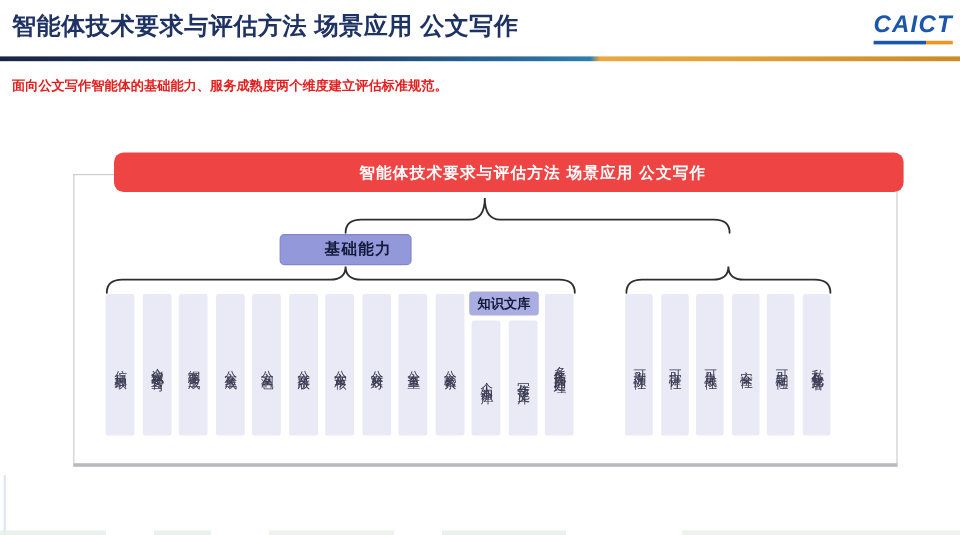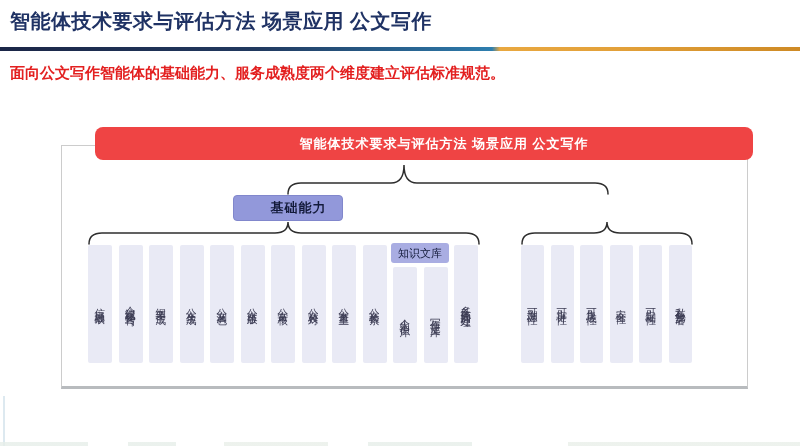--- a/index.html
+++ b/index.html
@@ -22,21 +22,21 @@
     position:absolute;left:0;bottom:0;width:100%;height:3px;
     background:linear-gradient(90deg,#1A57AC 0 66%,#F0941D 66% 100%);
   }
   .logo-cjk{font-size:19px;font-weight:700;color:#1A57AC;letter-spacing:1px;padding-bottom:2px;}
   .header-rule{
     position:absolute;left:0;top:47px;width:800px;height:4px;
     background:linear-gradient(90deg,#1B2647 0%,#21395F 32%,#2B6F9E 56%,#2E7FAF 61.5%,#E9A840 62.5%,#E2A039 78%,#CE8A25 100%);
   }
   
   .intro-text{
-    position:absolute;left:10px;top:64px;font-size:15px;font-weight:700;color:#E32020;white-space:nowrap;
+    position:absolute;left:10px;top:64px;font-size:11px;font-weight:700;color:#E32020;white-space:nowrap;
   }
   
   .outer-frame{
     position:absolute;left:61px;top:145px;width:685px;height:240px;background:#ffffff;
     border:1px solid #cccccc;border-bottom:3px solid #b8bbbe;
   }
   .root-box{
     position:absolute;left:95px;top:127px;width:618px;height:33px;border-radius:8px;
     background:#ef4444;color:#ffffff;font-size:13px;font-weight:700;letter-spacing:1px;
     display:flex;align-items:center;justify-content:center;z-index:3;padding-left:40px;
@@ -44,21 +44,21 @@
   .brace-layer{position:absolute;left:0;top:0;width:800px;height:446px;pointer-events:none;z-index:2;}
   .category-box{
     position:absolute;top:195px;height:26px;border-radius:4px;background:#9298DA;border:1px solid #8187CC;
     color:#131A3A;font-size:13px;font-weight:700;letter-spacing:1px;
     display:flex;align-items:center;justify-content:center;z-index:3;box-sizing:border-box;padding-left:21px;
   }
   .category-box.left{left:233px;width:110px;}
   .category-box.right{left:551px;width:113px;}
   .sub-label{
     position:absolute;left:391px;top:243px;width:58px;height:20px;border-radius:3px;
-    background:#A9ADE2;color:#131A3A;font-size:11px;font-weight:400;
+    background:#A9ADE2;color:#131A3A;font-size:11px;font-weight:700;
     display:flex;align-items:center;justify-content:center;z-index:4;
   }
   .bars{position:absolute;top:245px;display:flex;z-index:2;}
   .bars.left-group{left:88px;gap:6.5px;}
   .bars.right-group{left:521px;gap:6.6px;}
   .bar{
     width:24px;height:118px;background:#E9EAF5;border-radius:2px;
     display:flex;align-items:center;justify-content:center;flex:none;
   }
   .right-group .bar{width:23px;}
@@ -74,20 +74,24 @@
     background:linear-gradient(90deg,#e6eee9 0 11%,transparent 11% 16%,#e6eee9 16% 22%,transparent 22% 28%,#e9efe9 28% 41%,transparent 41% 46%,#e6eee9 46% 59%,transparent 59% 71%,#e9efe9 71% 100%);
   }
 </style>
 </head>
 <body>
 
 <div class="slide">
 
   <div class="page-title">智能体技术要求与评估方法 场景应用 公文写作</div>
   <div class="logo">
+    <span class="logo-wordmark-wrap">
+      <span class="logo-wordmark">CAICT</span>
+      <span class="logo-underline"></span>
+    </span>
   </div>
   <div class="header-rule"></div>
 
   <div class="intro-text">面向公文写作智能体的基础能力、服务成熟度两个维度建立评估标准规范。</div>
 
   <div class="outer-frame"></div>
 
   <div class="root-box">智能体技术要求与评估方法 场景应用 公文写作</div>
 
   <svg class="brace-layer" viewBox="0 0 800 446" xmlns="http://www.w3.org/2000/svg">

